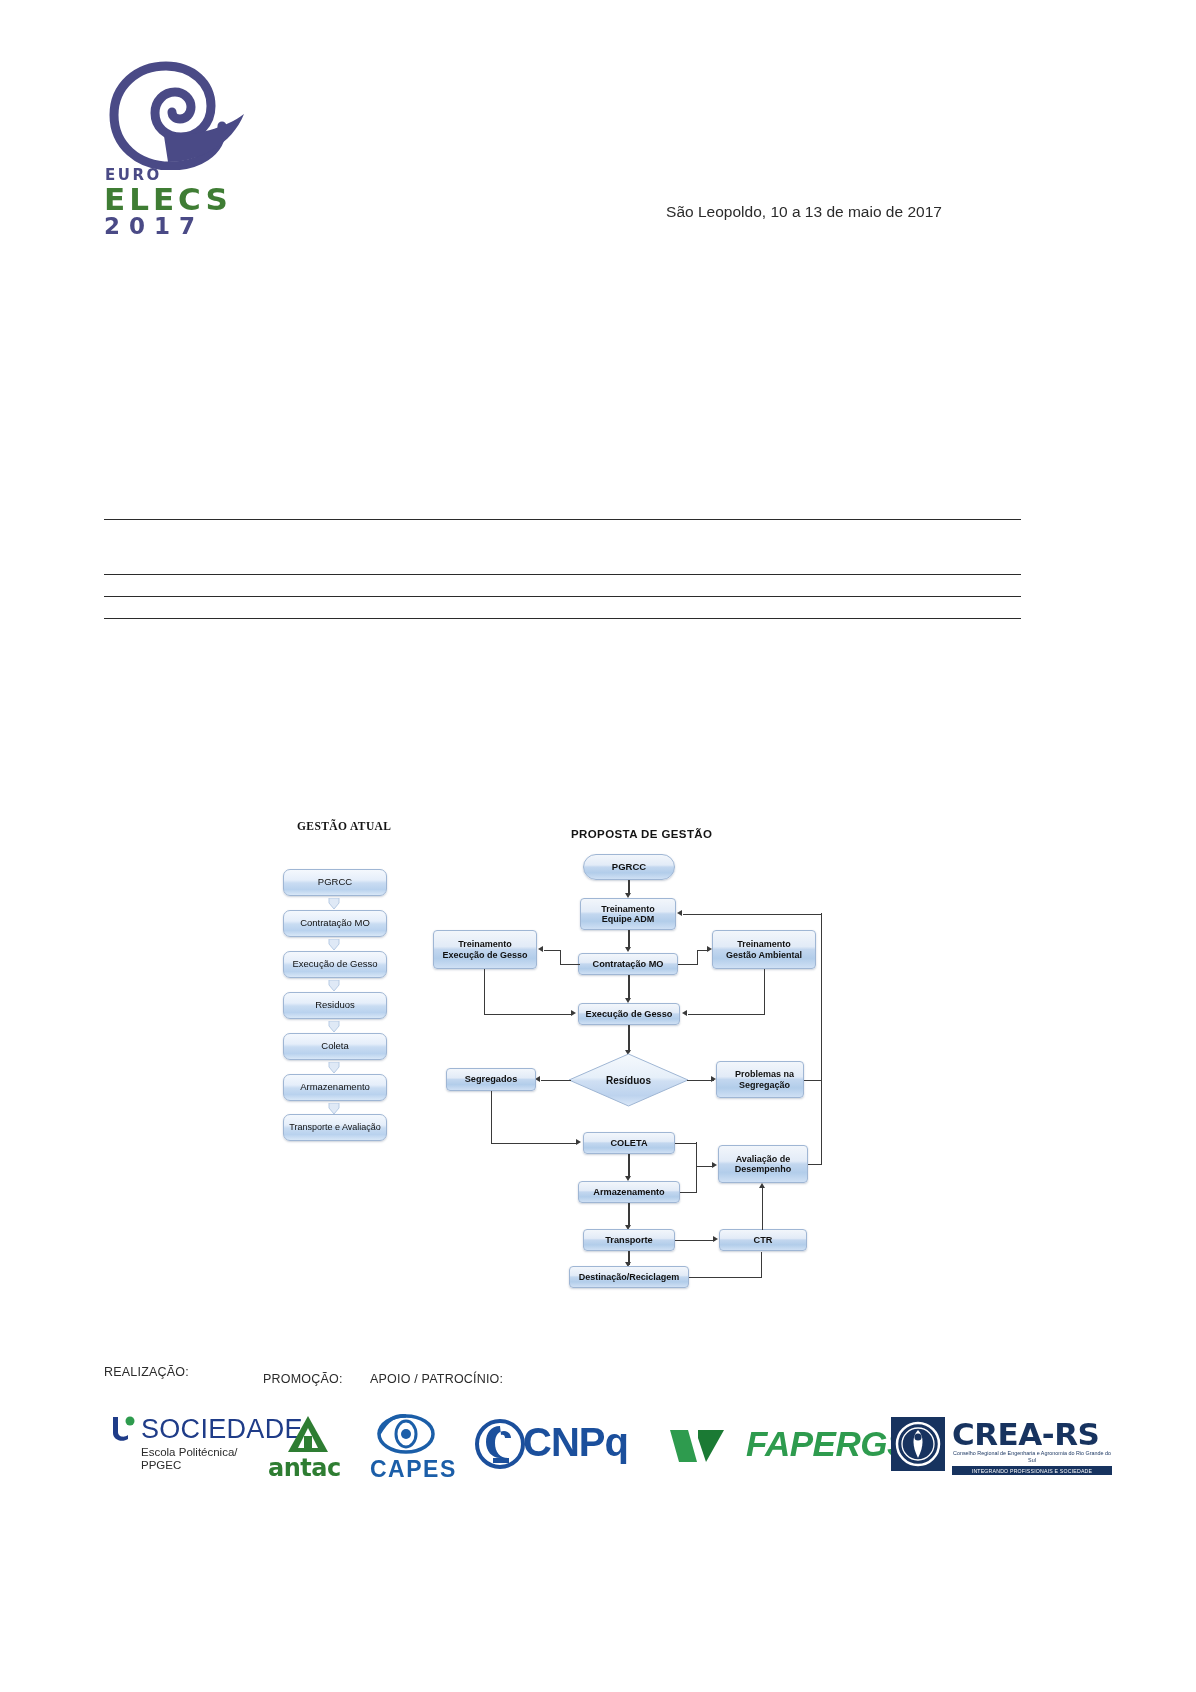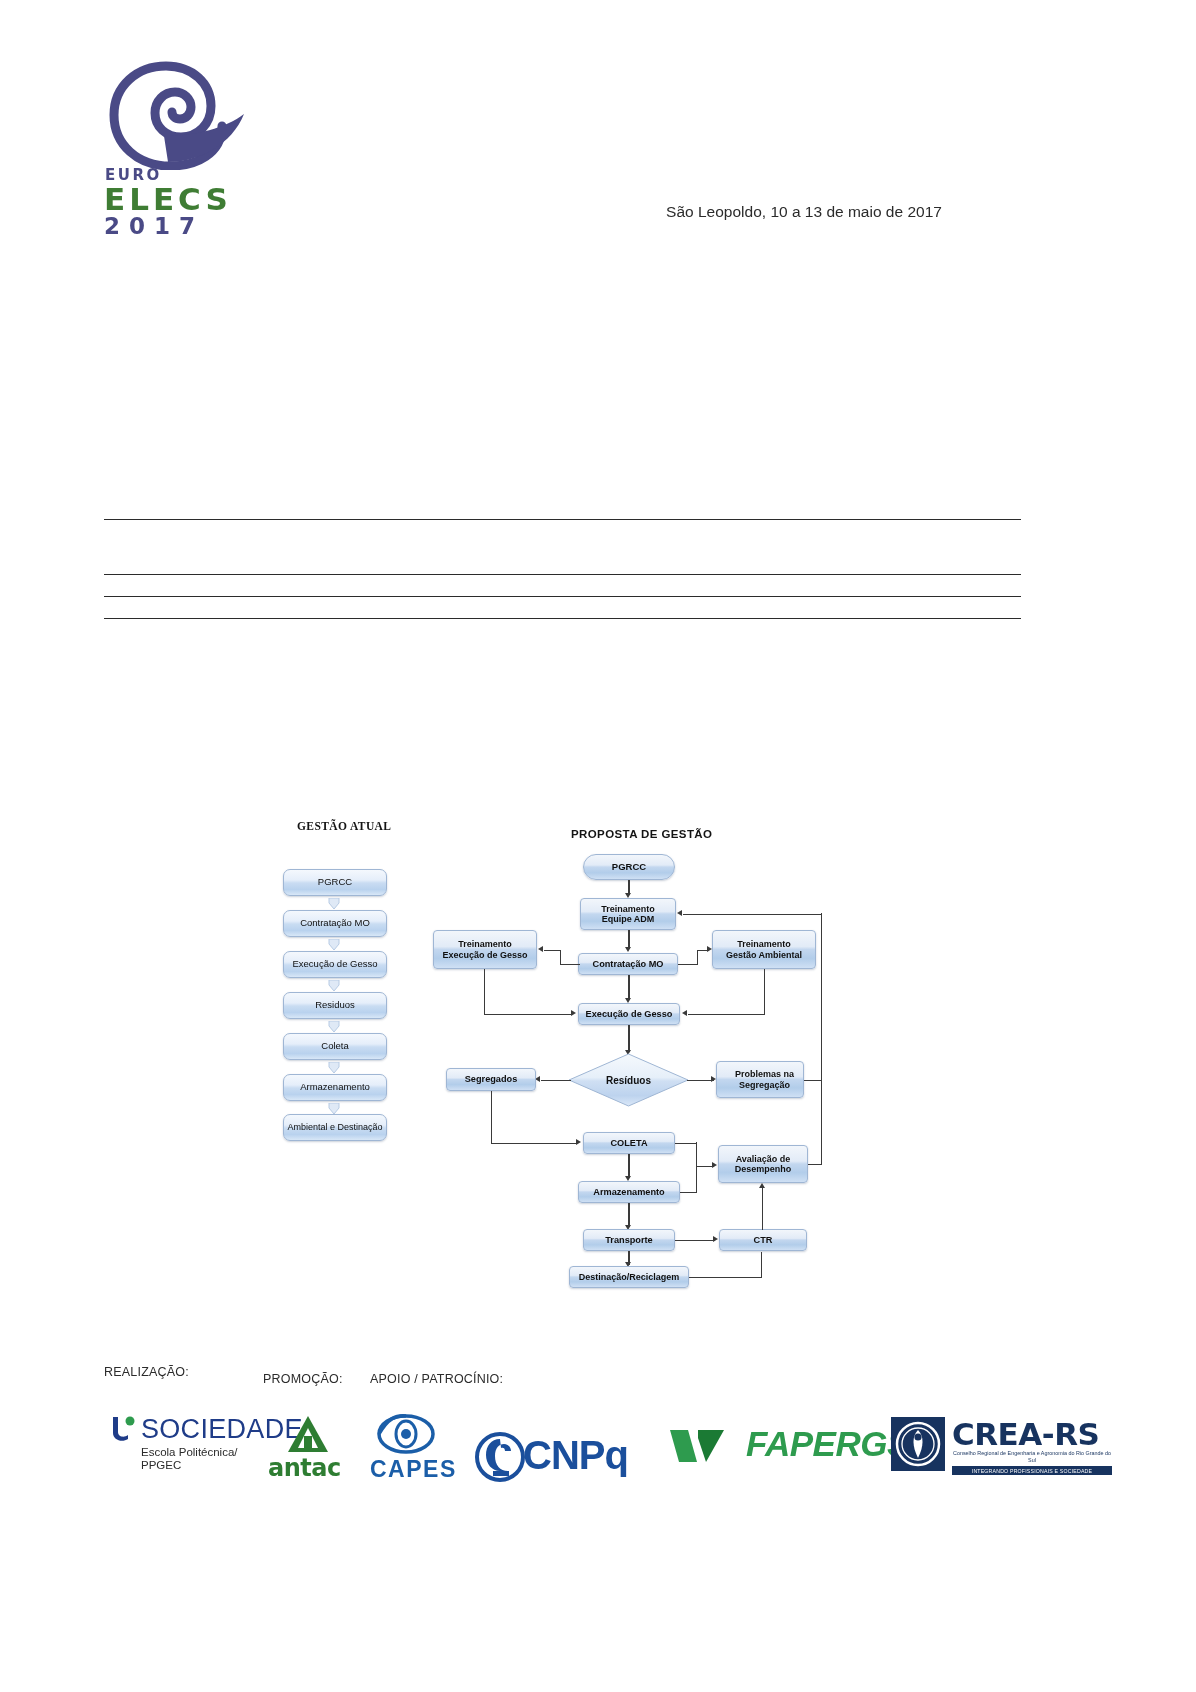--- a/index.html
+++ b/index.html
@@ -249,21 +249,21 @@
 
   
   #flogo-capes { left: 270px; top: 4px; width: 110px; height: 72px; }
   #capes-word {
     position: absolute; left: 0px; top: 44px;
     font-size: 23px; font-weight: bold; color: #1b5ea8;
     font-family: "Liberation Sans", sans-serif; letter-spacing: 1.5px;
   }
 
   
-  #flogo-cnpq { left: 375px; top: 19px; width: 160px; height: 68px; }
+  #flogo-cnpq { left: 375px; top: 6px; width: 160px; height: 68px; }
   #cnpq-word {
     position: absolute; left: 48px; top: 6px;
     font-size: 40px; font-weight: bold; color: #1b4f9c;
     font-family: "Liberation Sans", sans-serif; letter-spacing: -1px;
   }
 
   
   #flogo-fapergs { left: 568px; top: 12px; width: 235px; height: 56px; }
   #fapergs-word {
     position: absolute; left: 78px; top: 4px;
@@ -353,21 +353,21 @@
     <div class="node left-node" style="left:283px; top:1033px; width:104px; height:27px;">Coleta</div>
     <svg class="soft-arrow" style="left:327px; top:1062px;" viewBox="0 0 14 12">
         <path d="M2 0 L12 0 L12 5 L7 11 L2 5 Z" fill="#dfe9f6" stroke="#b7cbe4" stroke-width="1"></path>
       </svg>
 
     <div class="node left-node" style="left:283px; top:1074px; width:104px; height:27px;">Armazenamento</div>
     <svg class="soft-arrow" style="left:327px; top:1103px;" viewBox="0 0 14 12">
         <path d="M2 0 L12 0 L12 5 L7 11 L2 5 Z" fill="#dfe9f6" stroke="#b7cbe4" stroke-width="1"></path>
       </svg>
 
-    <div class="node left-node" style="left:283px; top:1114px; width:104px; height:27px; font-size:9px;">Ambiental e Destinação</div>
+    <div class="node left-node" style="left:283px; top:1114px; width:104px; height:27px; font-size:9px;">Transporte e Avaliação</div>
 
     <div class="node rounded-pill bold" style="left:583px; top:854px; width:92px; height:26px; font-size:9.5px;">PGRCC</div>
 
     <div class="ln v" style="left:628.3px; top:880px; height:15px;"></div>
     <div class="arrowhead arrow-down" style="left:625px; top:893px;"></div>
 
     <div class="node bold" style="left:580px; top:898px; width:96px; height:32px; font-size:9px; flex-direction:column;">
       <span>Treinamento</span>
       <span>Equipe ADM</span>
     </div>

